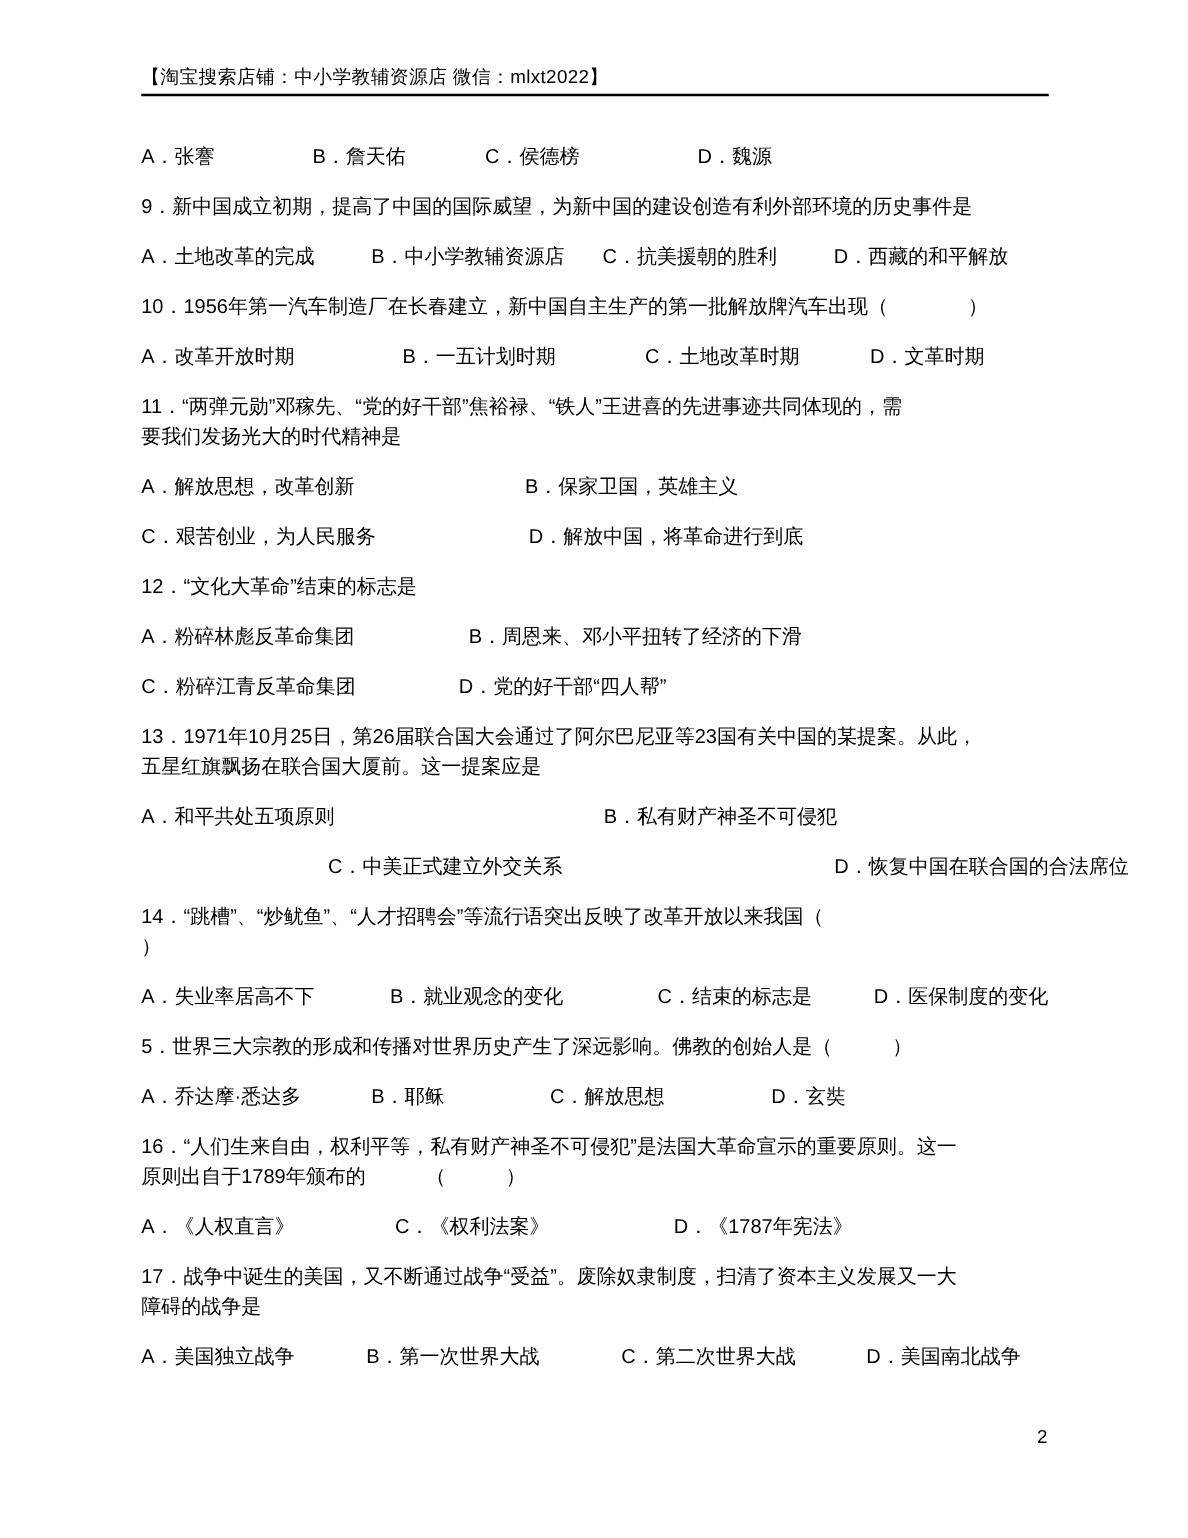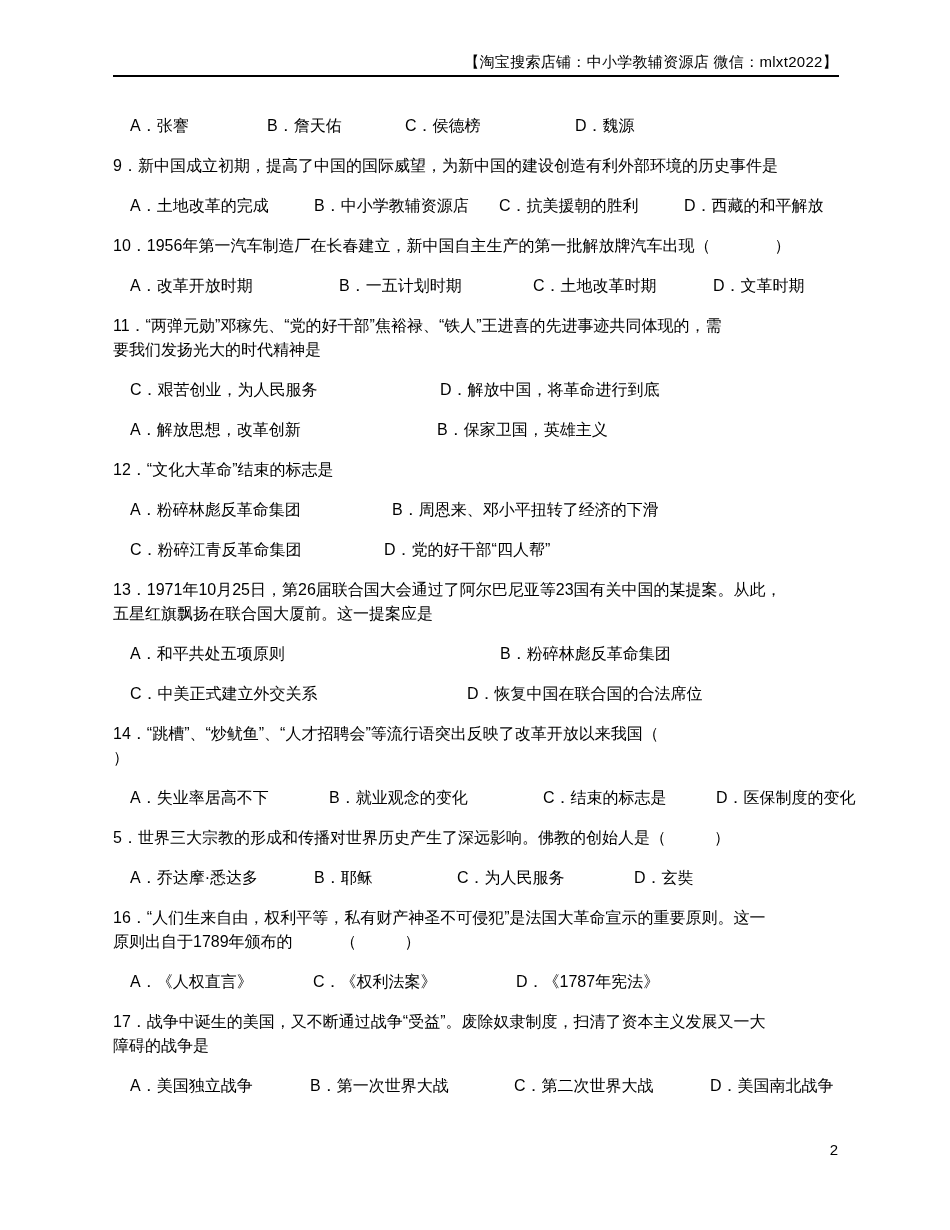--- a/index.html
+++ b/index.html
@@ -6,47 +6,47 @@
   body {
     width: 950px; height: 1230px;
     background: #ffffff;
     position: relative;
     overflow: hidden;
     font-family: "Liberation Sans", "DejaVu Sans", sans-serif;
     color: #000000;
   }
   .header {
     position: absolute; top: 53px; left: 113px; width: 725px;
-    text-align: right; font-size: 15px; line-height: 18px;
+    text-align: left; font-size: 15px; line-height: 18px;
     letter-spacing: 0.3px; white-space: nowrap;
   }
   .divider {
     position: absolute; top: 75px; left: 113px; width: 726px;
     border-top: 2px solid #000000; height: 0;
   }
   .content {
     position: absolute; top: 114px; left: 113px; width: 790px;
     font-size: 16px;
   }
   .para { margin: 0 0 16px 0; }
   .line { line-height: 24px; white-space: nowrap; }
-  .opts { display: grid; margin: 0 0 16px 17px; line-height: 24px; }
+  .opts { display: grid; margin: 0 0 16px 0; line-height: 24px; }
   .opts span { white-space: nowrap; }
   .g1  { grid-template-columns: 137px 138px 170px auto; }
   .g2  { grid-template-columns: 184px 185px 185px auto; }
   .g3  { grid-template-columns: 209px 194px 180px auto; }
   .g4  { grid-template-columns: 307px auto; }
   .g5  { grid-template-columns: 310px auto; }
   .g6  { grid-template-columns: 242px auto; gap: 20px; }
   .g7  { grid-template-columns: 254px auto; }
   .g8  { grid-template-columns: 350px auto; gap: 20px; }
-  .g9  { grid-template-columns: 337px auto; }
+  .g9  { grid-template-columns: 337px auto; text-align: right; }
   .g10 { grid-template-columns: 199px 214px 173px auto; }
   .g11 { grid-template-columns: 184px 143px 177px auto; }
-  .g12 { grid-template-columns: 183px 203px 168px auto; }
+  .g12 { grid-template-columns: 183px 203px 168px auto; gap: 20px; }
   .g13 { grid-template-columns: 180px 204px 196px auto; }
   .pagenum {
     position: absolute; top: 1141px; left: 113px; width: 725px;
     text-align: right; font-size: 15px; line-height: 18px;
   }
 </style>
 </head>
 <body>
 
 <div class="header">【淘宝搜索店铺：中小学教辅资源店 微信：mlxt2022】</div>
@@ -81,28 +81,28 @@
     <span>B．一五计划时期</span>
     <span>C．土地改革时期</span>
     <span>D．文革时期</span>
   </div>
 
   <div class="para">
     <div class="line">11．“两弹元勋”邓稼先、“党的好干部”焦裕禄、“铁人”王进喜的先进事迹共同体现的，需</div>
     <div class="line">要我们发扬光大的时代精神是</div>
   </div>
 
+  <div class="opts g4">
+    <span>A．解放思想，改革创新</span>
+    <span>B．保家卫国，英雄主义</span>
+  </div>
+
   <div class="opts g5">
     <span>C．艰苦创业，为人民服务</span>
     <span>D．解放中国，将革命进行到底</span>
-  </div>
-
-  <div class="opts g4">
-    <span>A．解放思想，改革创新</span>
-    <span>B．保家卫国，英雄主义</span>
   </div>
 
   <div class="para">
     <div class="line">12．“文化大革命”结束的标志是</div>
   </div>
 
   <div class="opts g6">
     <span>A．粉碎林彪反革命集团</span>
     <span>B．周恩来、邓小平扭转了经济的下滑</span>
   </div>
@@ -112,21 +112,21 @@
     <span>D．党的好干部“四人帮”</span>
   </div>
 
   <div class="para">
     <div class="line">13．1971年10月25日，第26届联合国大会通过了阿尔巴尼亚等23国有关中国的某提案。从此，</div>
     <div class="line">五星红旗飘扬在联合国大厦前。这一提案应是</div>
   </div>
 
   <div class="opts g8">
     <span>A．和平共处五项原则</span>
-    <span>B．粉碎林彪反革命集团</span>
+    <span>B．私有财产神圣不可侵犯</span>
   </div>
 
   <div class="opts g9">
     <span>C．中美正式建立外交关系</span>
     <span>D．恢复中国在联合国的合法席位</span>
   </div>
 
   <div class="para">
     <div class="line">14．“跳槽”、“炒鱿鱼”、“人才招聘会”等流行语突出反映了改革开放以来我国（</div>
     <div class="line">）</div>
@@ -139,21 +139,21 @@
     <span>D．医保制度的变化</span>
   </div>
 
   <div class="para">
     <div class="line">5．世界三大宗教的形成和传播对世界历史产生了深远影响。佛教的创始人是（　　　）</div>
   </div>
 
   <div class="opts g11">
     <span>A．乔达摩·悉达多</span>
     <span>B．耶稣</span>
-    <span>C．为人民服务</span>
+    <span>C．解放思想</span>
     <span>D．玄奘</span>
   </div>
 
   <div class="para">
     <div class="line">16．“人们生来自由，权利平等，私有财产神圣不可侵犯”是法国大革命宣示的重要原则。这一</div>
     <div class="line">原则出自于1789年颁布的　　　（　　　）</div>
   </div>
 
   <div class="opts g12">
     <span>A．《人权直言》</span>

